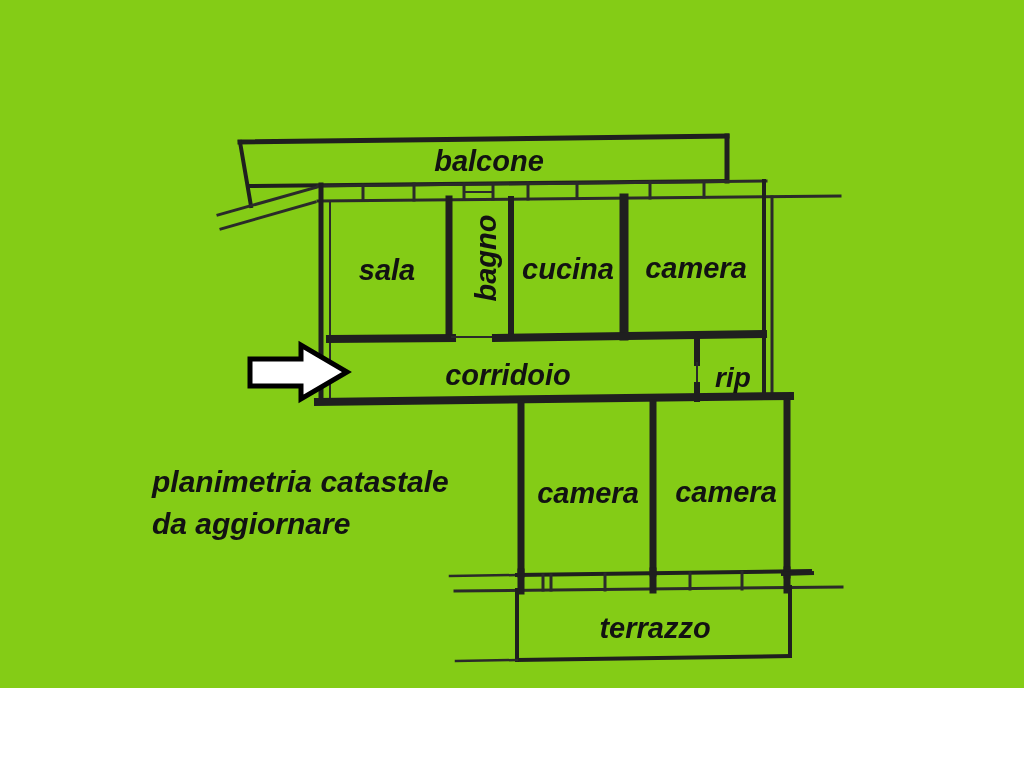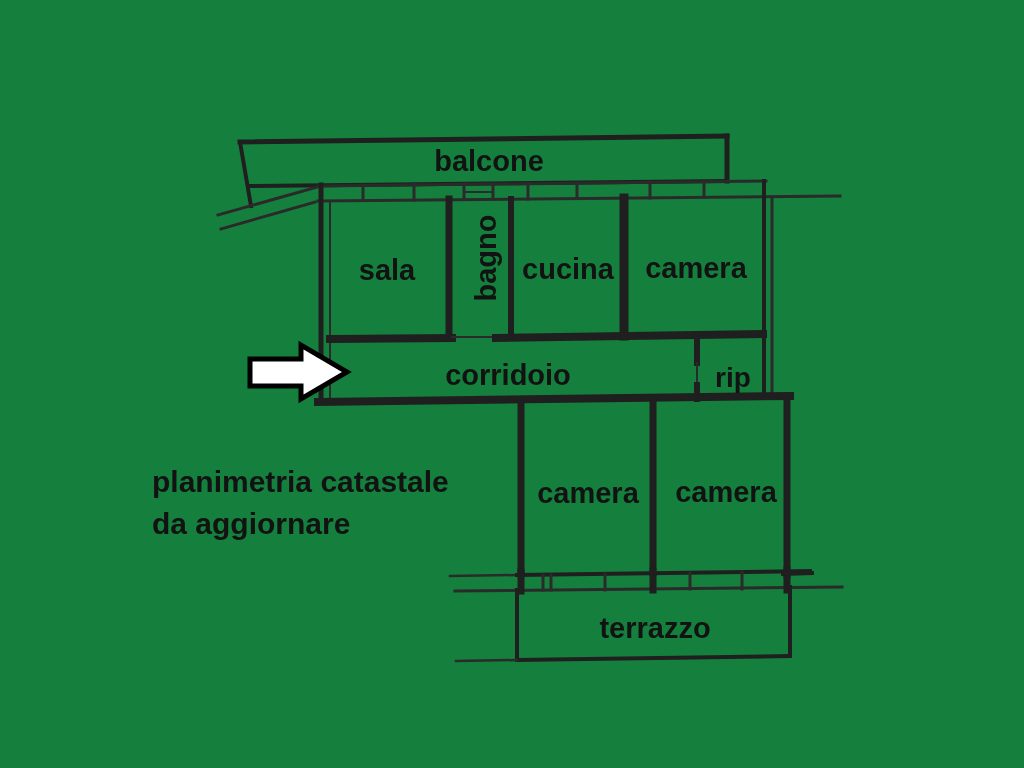--- a/index.html
+++ b/index.html
@@ -1,21 +1,22 @@
 <!DOCTYPE html>
 <html><head>
 <meta charset="utf-8">
 <style>
   html,body{margin:0;padding:0;background:#ffffff;}
   .canvas{
     position:relative;
-    width:1024px;height:768px;
-    background:#15803d;
+    width:1024px;height:688px;
+    background:#84cc16;
     font-family:"Liberation Sans",sans-serif;
     overflow:hidden;
+    font-style:italic;
   }
   svg{display:block;}
   svg text{
     font-family:"Liberation Sans",sans-serif;
     font-weight:700;
     fill:#121212;
   }
   .room-label{font-size:29px;}
   .small-label{font-size:28px;}
   .note-label{font-size:30px;}

